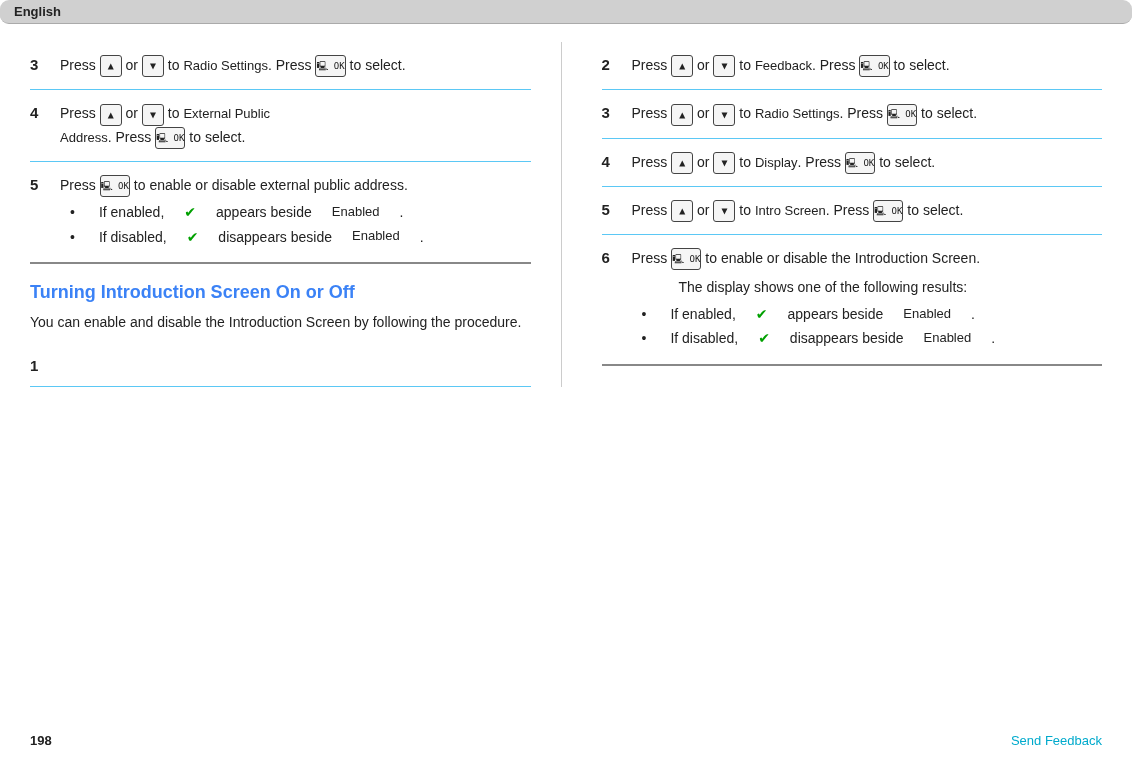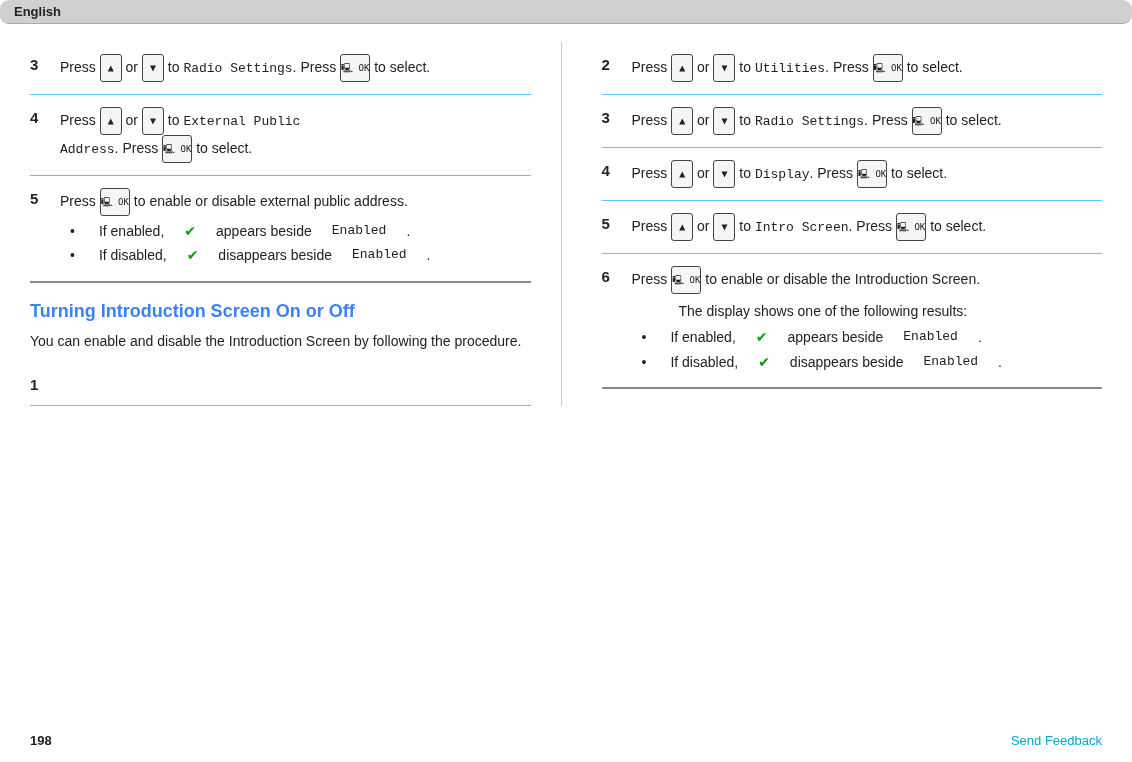--- a/index.html
+++ b/index.html
@@ -68,32 +68,32 @@
     .kbd-btn {
       display: inline-flex;
       align-items: center;
       justify-content: center;
       border: 1.5px solid #444;
       border-radius: 3px;
       padding: 1px 0;
       font-size: 11px;
       background: #f5f5f5;
       min-width: 22px;
-      height: 28px;
+      height: 22px;
       vertical-align: middle;
       font-family: monospace;
       white-space: nowrap;
     }
 
     .kbd-arrow-up::before { content: '▲'; font-size: 10px; }
     .kbd-arrow-down::before { content: '▼'; font-size: 10px; }
     .kbd-ok { font-size: 9px; }
 
     .mono-text {
-      font-family: Liberation Mono, monospace;
+      font-family: Liberation Sans, sans-serif;
       font-size: 13px;
     }
 
     .checkmark {
       color: #00a000;
       font-size: 14px;
     }
 
     .section-title {
       color: #3b82f6;
@@ -205,21 +205,21 @@
 
   </div>
 
   <div class="right-col">
 
     <div class="step-block">
       <div class="step-number">2</div>
       <div class="step-content">
         Press <span class="kbd-btn kbd-arrow-up"></span>
         or <span class="kbd-btn kbd-arrow-down"></span>
-        to <span class="mono-text">Utilities</span>. Press
+        to <span class="mono-text">Feedback</span>. Press
         <span class="kbd-btn kbd-ok">🖳&nbsp;OK</span>
         to select.
       </div>
     </div>
 
     <div class="step-block">
       <div class="step-number">3</div>
       <div class="step-content">
         Press <span class="kbd-btn kbd-arrow-up"></span>
         or <span class="kbd-btn kbd-arrow-down"></span>

